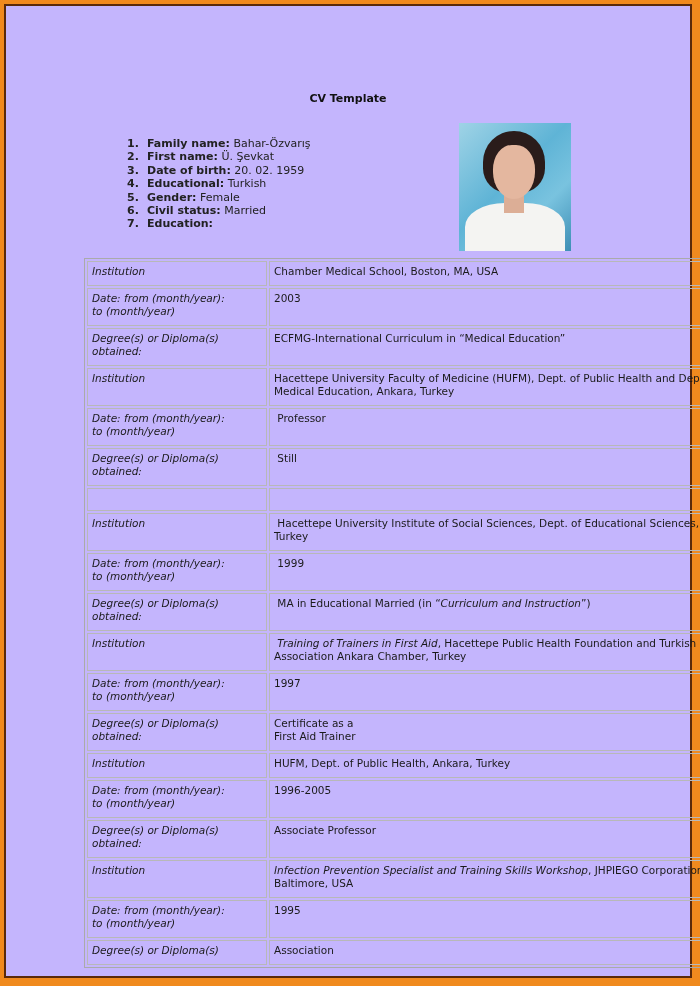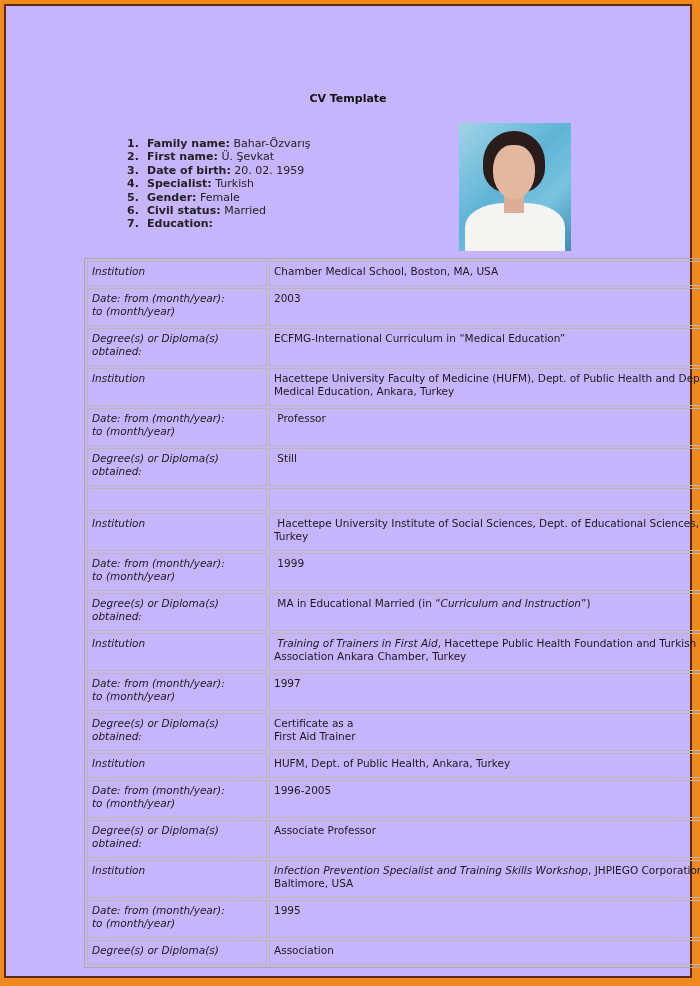--- a/index.html
+++ b/index.html
@@ -50,21 +50,21 @@
 </head>
 <body>
 
 <div class="page">
   <div class="title">CV Template</div>
 
   <ul class="info">
     <li><span class="num">1.</span><span class="lbl">Family name:</span> <span>Bahar-Özvarış</span></li>
     <li><span class="num">2.</span><span class="lbl">First name:</span> <span>Ü. Şevkat</span></li>
     <li><span class="num">3.</span><span class="lbl">Date of birth:</span> <span>20. 02. 1959</span></li>
-    <li><span class="num">4.</span><span class="lbl">Specialist:</span> <span>Turkish</span></li>
+    <li><span class="num">4.</span><span class="lbl">Educational:</span> <span>Turkish</span></li>
     <li><span class="num">5.</span><span class="lbl">Gender:</span> <span>Female</span></li>
     <li><span class="num">6.</span><span class="lbl">Civil status:</span> <span>Married</span></li>
     <li><span class="num">7.</span><span class="lbl">Education:</span> <span></span></li>
   </ul>
 
   <div class="photo">
     <div class="hair"></div>
     <div class="shirt"></div>
     <div class="neck"></div>
     <div class="face"></div>

